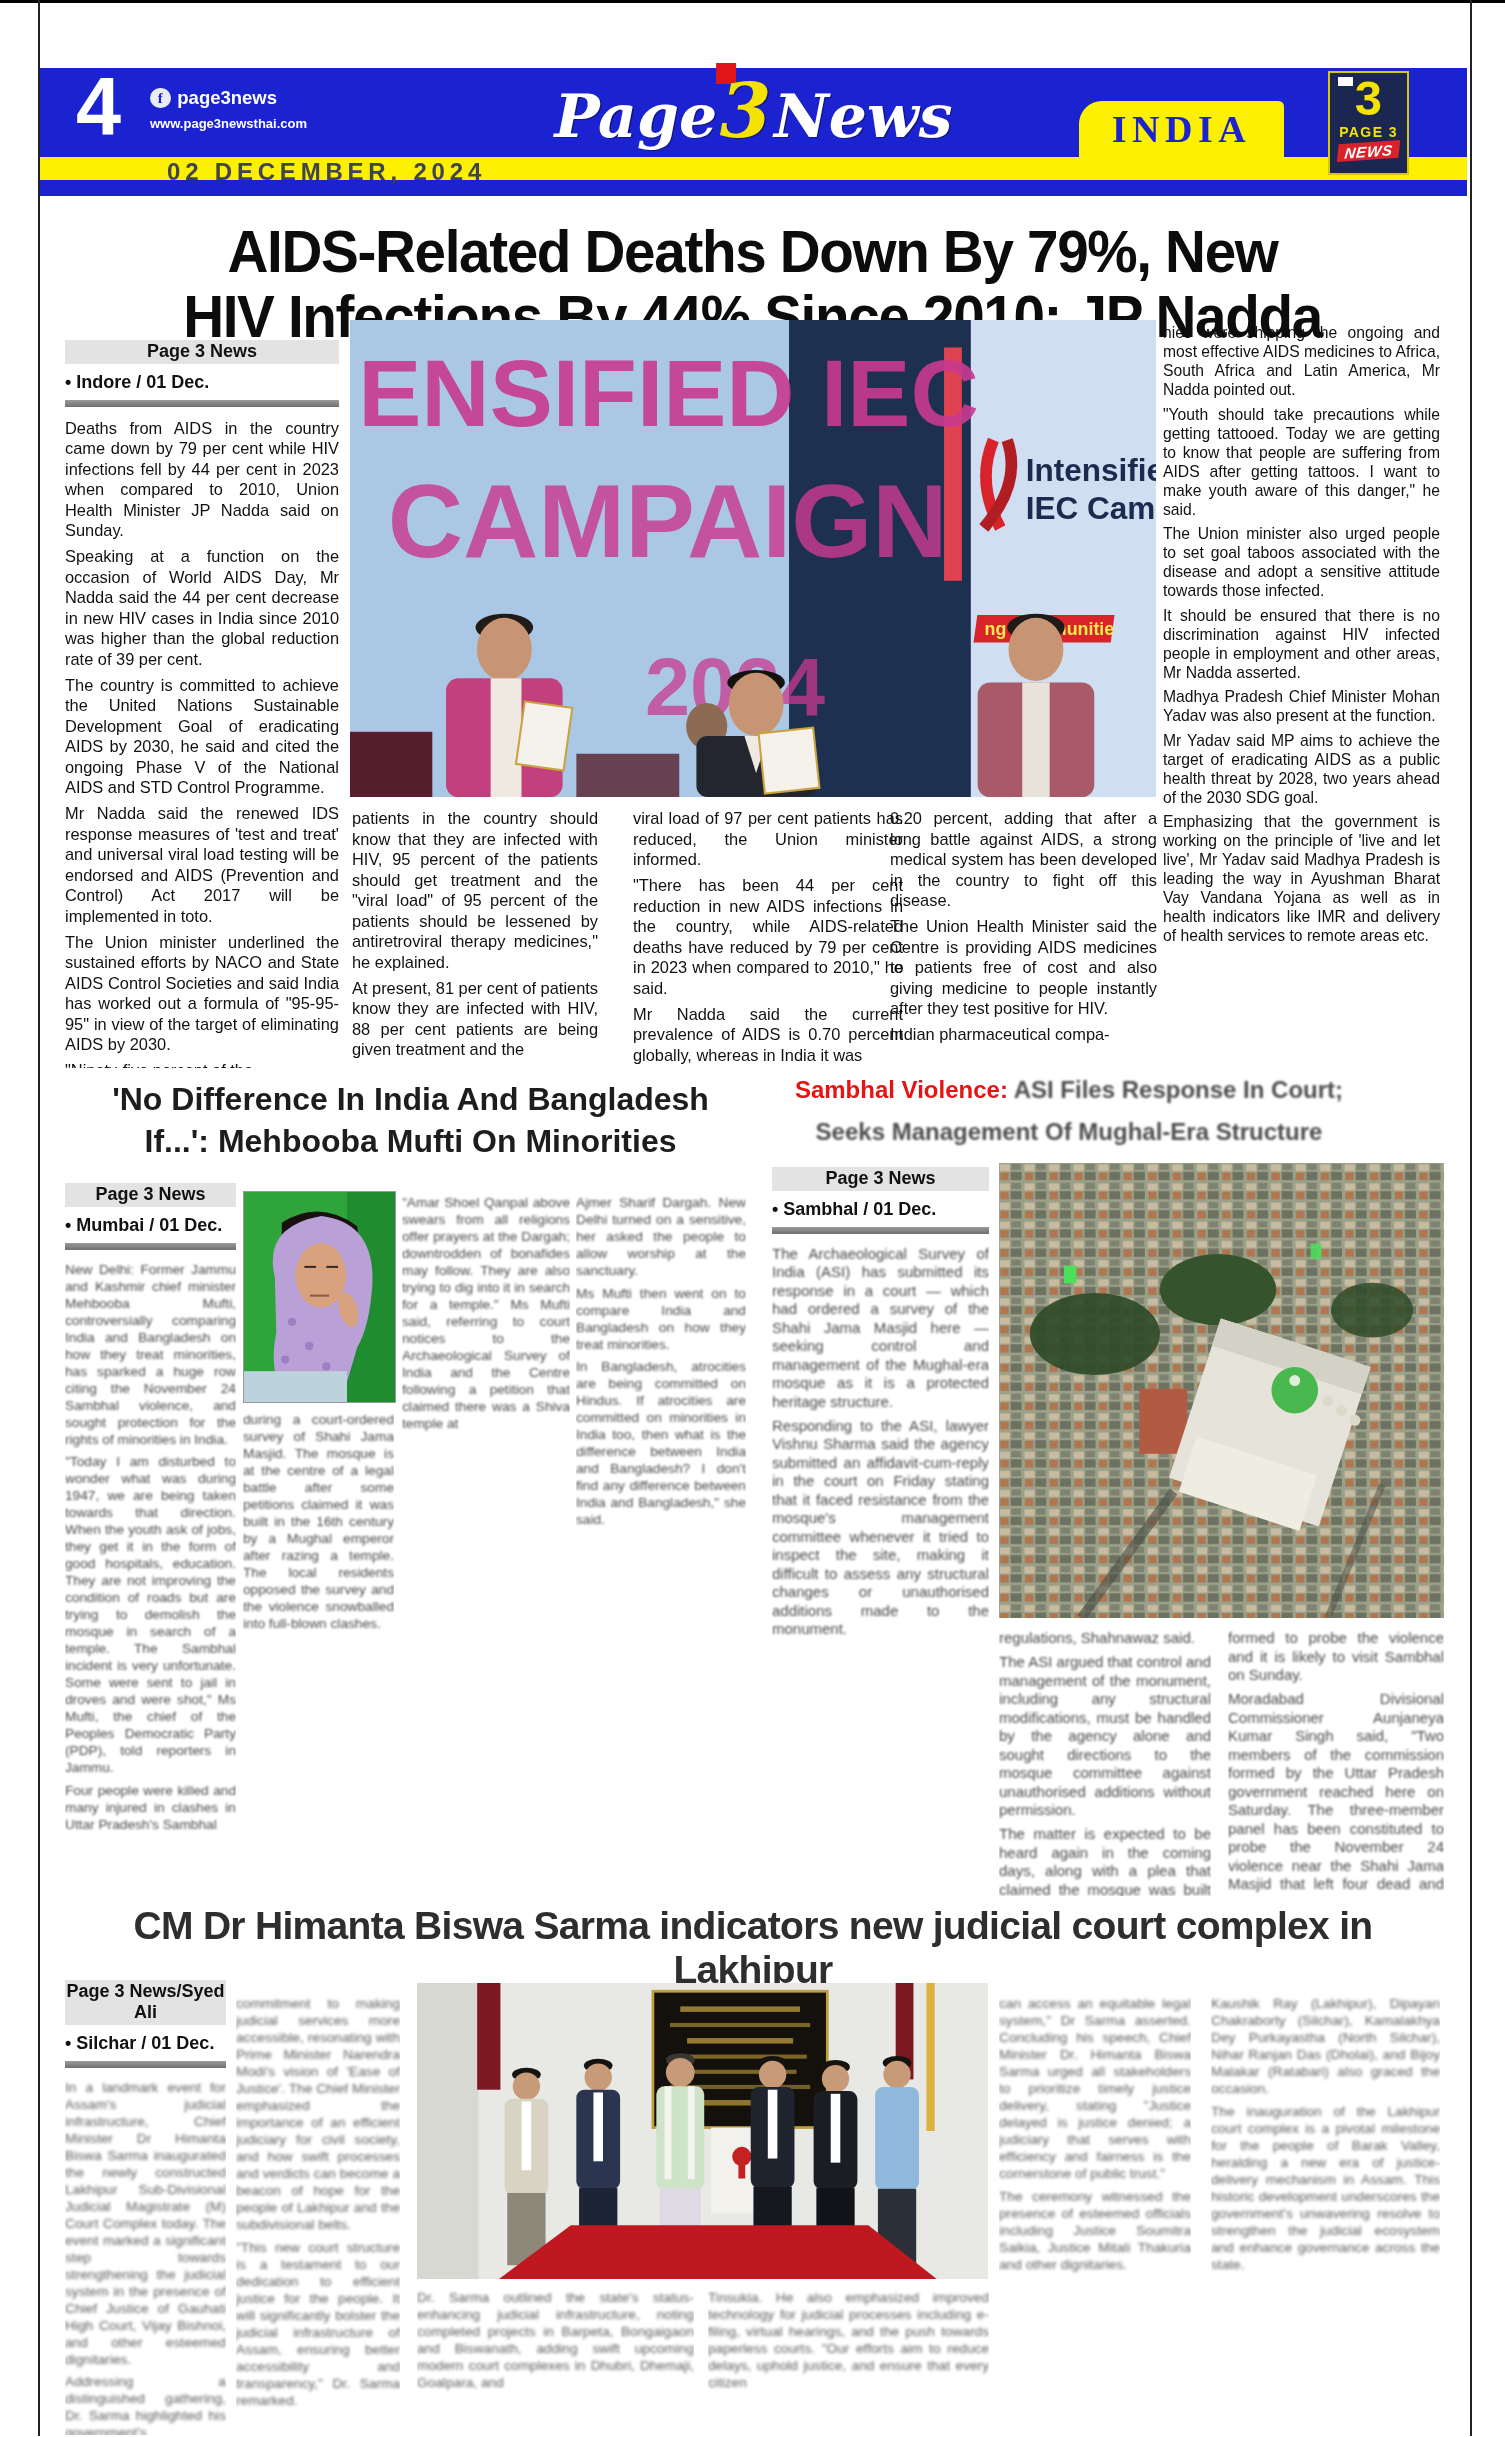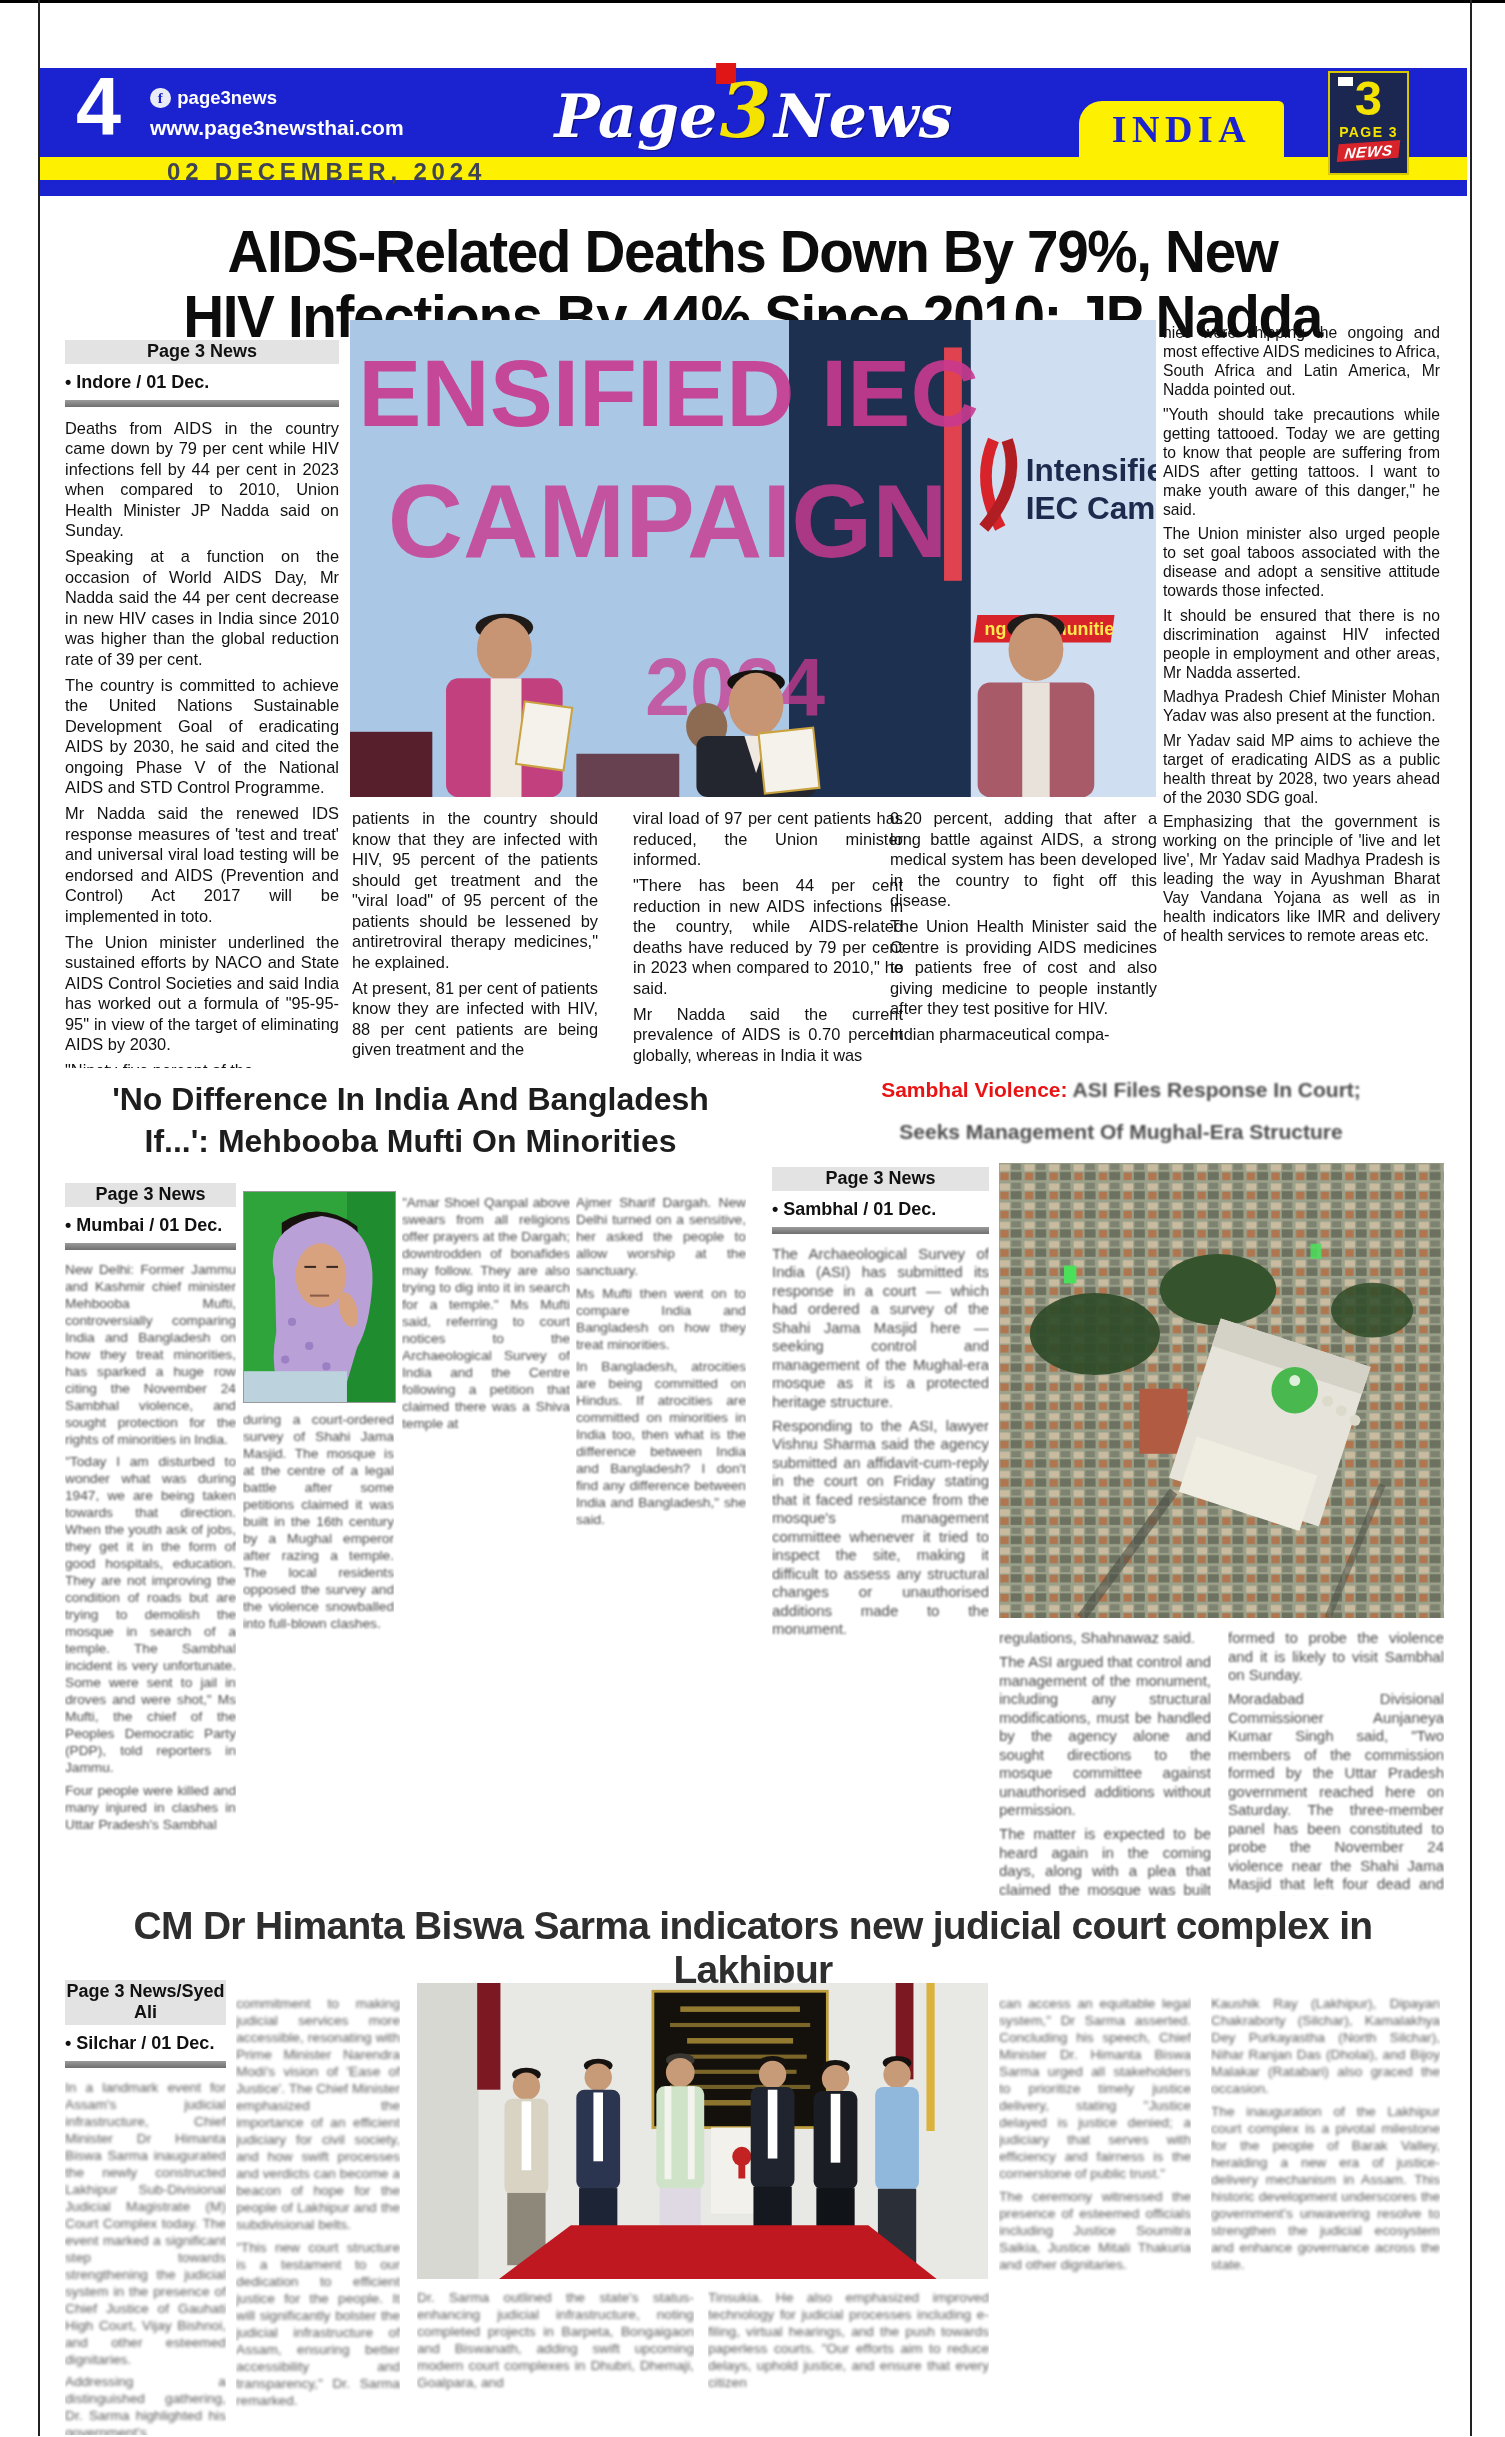--- a/index.html
+++ b/index.html
@@ -13,21 +13,21 @@
   .masthead{position:absolute;left:40px;top:68px;width:1427px;}
   .mh-blue{position:relative;height:89px;background:#1b22cf;}
   .mh-yellow{position:relative;height:23px;background:#fdf000;}
   .mh-bluebar{height:16.4px;background:#1b22cf;}
   .page-num{position:absolute;left:36px;top:1.4px;font-size:81px;line-height:75px;
             font-weight:bold;color:#fff;}
   .mh-left{position:absolute;left:110px;top:19px;color:#fff;}
   .social-row{font-size:18.5px;font-weight:bold;display:flex;align-items:center;gap:6.8px;}
   .fb{display:inline-flex;width:20.5px;height:20.5px;border-radius:50%;background:#e9ecf5;color:#1b22cf;
       align-items:center;justify-content:center;font-weight:bold;font-size:15px;font-family:"Liberation Serif",serif;}
-  .website{font-size:21px;font-weight:bold;margin-top:6.8px;}
+  .website{font-size:13px;font-weight:bold;margin-top:6.8px;}
   .brand{position:absolute;left:50%;top:5.5px;transform:translateX(-50%);color:#fff;
          font-family:"DejaVu Serif",serif;font-weight:bold;font-style:italic;font-size:60px;
          line-height:1;white-space:nowrap;text-shadow:1.4px 1.4px 0 rgba(0,0,0,.35);}
   .brand .b3{position:relative;color:#f4e300;font-size:74px;padding:0 2.7px;}
   .brand .b3 .redsq{position:absolute;left:-1.4px;top:-4.1px;width:20.5px;height:20.5px;background:#e01616;z-index:-1;}
   .india-tab{position:absolute;right:183px;top:33px;width:205px;height:56px;background:#fdf000;
              border-top-left-radius:23px;border-top-right-radius:5.5px;display:flex;align-items:center;justify-content:center;}
   .india-tab span{color:#1b22cf;font-family:"Liberation Serif",serif;font-weight:bold;
                   font-size:38px;letter-spacing:5.5px;}
   .p3logo{position:absolute;right:58px;top:2.7px;width:77px;height:100px;background:#1b2750;
@@ -38,22 +38,22 @@
   .p3news{margin-top:2.7px;background:#d8232a;transform:skewX(-10deg) rotate(-4deg);padding:0.7px 6.8px;}
   .p3news span{color:#fff;font-style:italic;font-weight:bold;font-size:15px;letter-spacing:0.7px;}
   .mh-date{position:absolute;left:127px;top:0.7px;font-size:24px;font-weight:bold;color:#3f4452;letter-spacing:4.8px;}
 
   
   .hl1{position:absolute;left:82px;top:220px;width:1341px;margin:0;text-align:center;
        font-size:59px;line-height:65px;font-weight:800;color:#0c0c0c;letter-spacing:-1.4px;
        transform:scaleX(.96);transform-origin:center;}
   .hl2{position:absolute;left:65px;top:1078px;width:691px;text-align:center;font-weight:800;
        font-size:32px;line-height:42px;color:#1d1d1d;filter:blur(0.5px);}
-  .hl3{position:absolute;left:784px;top:1069px;width:674px;text-align:center;font-weight:800;
-       font-size:21px;line-height:42px;}
+  .hl3{position:absolute;left:732px;top:1069px;width:674px;text-align:center;font-weight:800;
+       font-size:24px;line-height:42px;}
   .hl3 .red{color:#e81313;}
   .pix{color:#4e4e4e;filter:blur(0.8px);}
   .hl4{position:absolute;left:65px;top:1904px;width:1376px;text-align:center;font-weight:800;
        font-size:39px;color:#2e2e2e;filter:blur(0.7px);letter-spacing:-0.7px;}
 
   
   .col{position:absolute;overflow:hidden;}
   .src{font-weight:bold;font-size:18px;text-align:center;background:#e3e3e3;padding:1.4px 0;}
   .dl{font-weight:bold;font-size:18px;margin-top:8.2px;}
   .rule{height:6.8px;background:linear-gradient(#9b9b9b,#6f6f6f);margin:6.8px 0 11px;}

